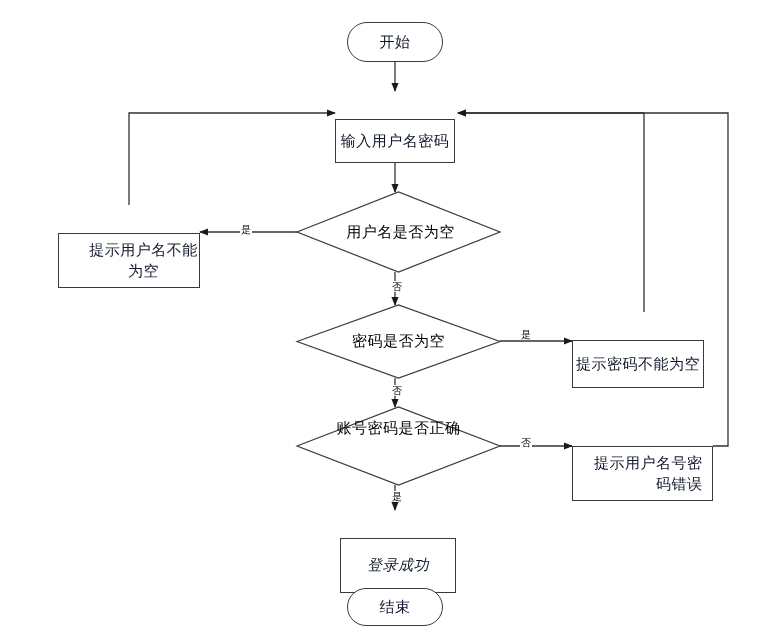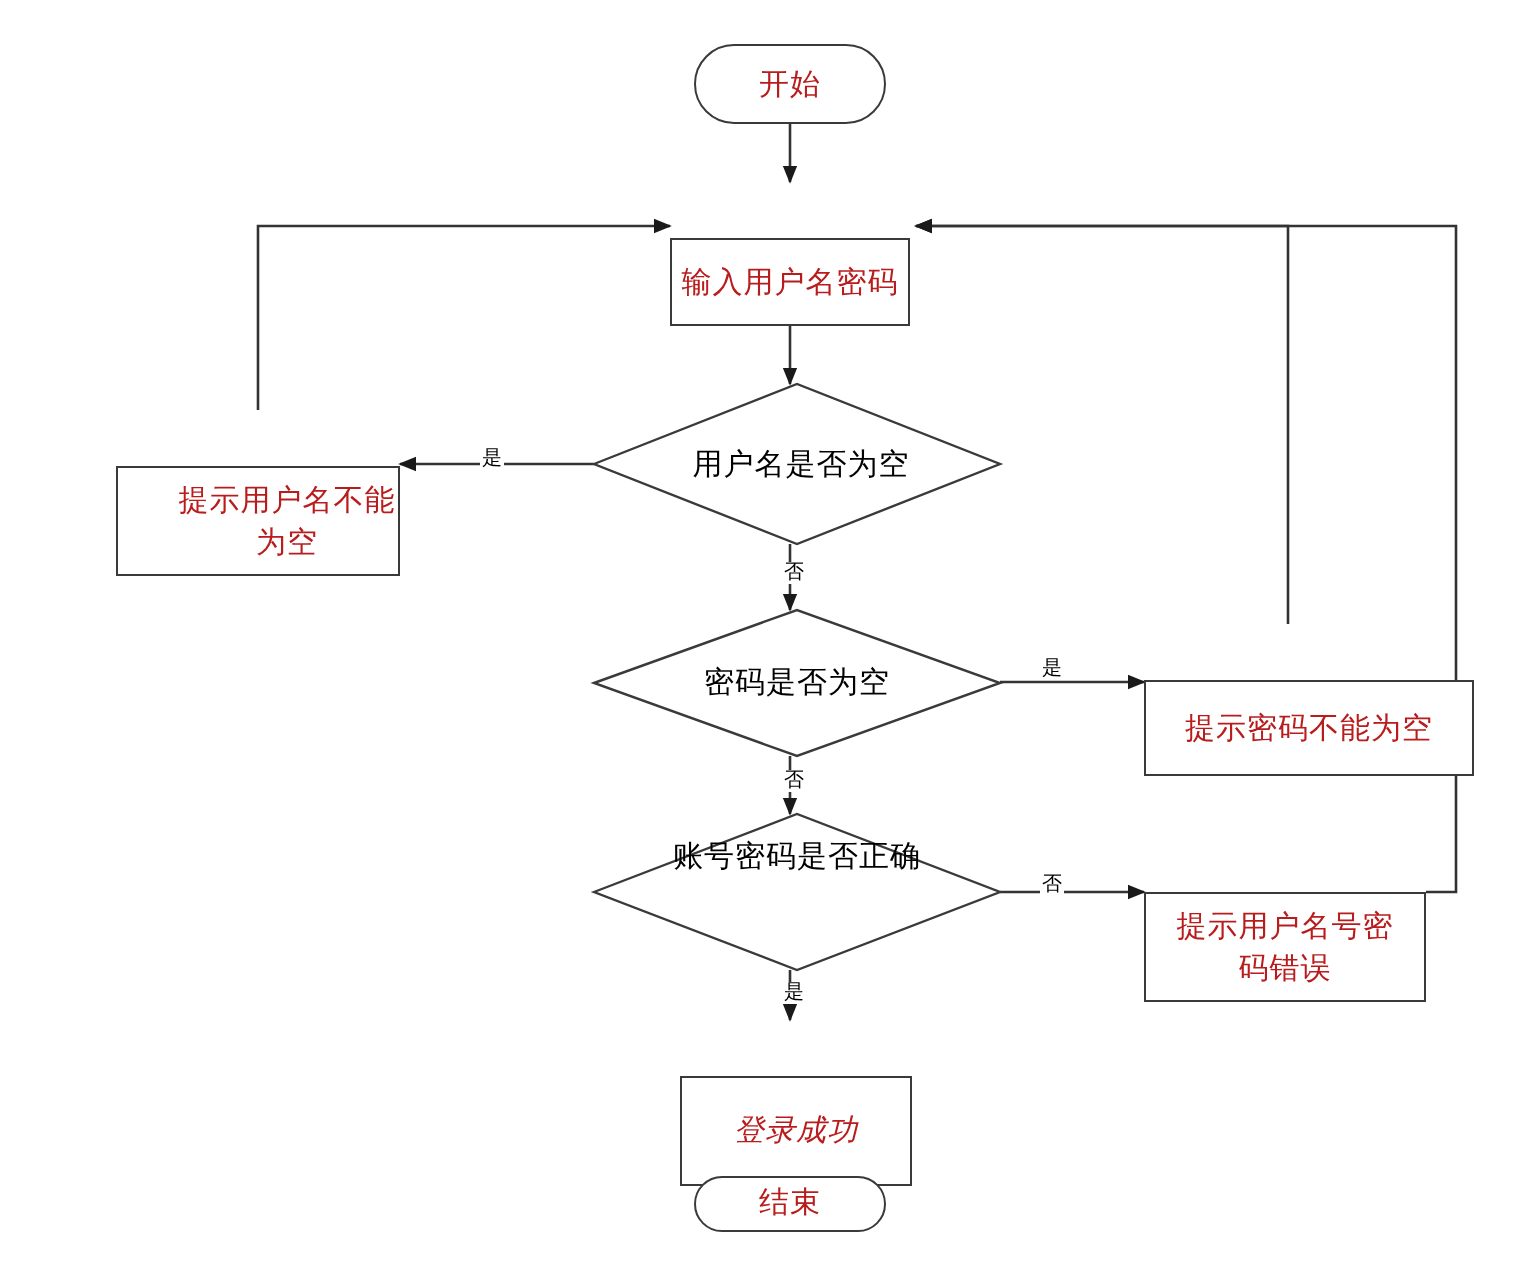--- a/index.html
+++ b/index.html
@@ -24,21 +24,21 @@
     width: 767px;
     height: 633px;
   }
   .node {
     position: absolute;
     box-sizing: border-box;
     display: flex;
     align-items: center;
     justify-content: center;
     text-align: center;
-    color: #b91c1c;
+    color: #0f172a;
     font-size: 15px;
     line-height: 1.35;
     letter-spacing: 0.5px;
     z-index: 3;
   }
   .terminator {
     background: #ffffff;
     border: 1.3px solid #3a3a3a;
     border-radius: 22px;
   }
@@ -127,37 +127,37 @@
   </div>
 
   <div class="node process" style="left:58px; top:205px; width:142px; height:55px;padding-left:29px;">
     <span>提示用户名不能为空</span>
   </div>
 
   <div class="decision-label" style="left:297px; top:305px; width:203px; height:73px;text-align:center;">
     <span>密码是否为空</span>
   </div>
 
-  <div class="node process" style="left:572px; top:312px; width:165px; height:48px;">
+  <div class="node process" style="left:572px; top:312px; width:132px; height:48px;">
     <span>提示密码不能为空</span>
   </div>
 
   <div class="decision-label" style="left:297px; top:389px; width:203px; height:78px;align-items:center;">
     <span>账号密码是否正确</span>
   </div>
 
   <div class="node process" style="left:572px; top:418px; width:141px; height:55px;">
-    <span style="max-width:120px;">提示用户名号密码错误</span>
+    <span style="max-width:120px;text-align:right;">提示用户名号密码错误</span>
   </div>
 
   <div class="node process" style="left:340px; top:510px; width:116px; height:55px;font-style:italic;">
     <span>登录成功</span>
   </div>
 
-  <div class="node terminator" style="left:347px; top:588px; width:96px; height:28px;font-family:Liberation Serif, serif;">
+  <div class="node terminator" style="left:347px; top:588px; width:96px; height:38px;">
     <span>结束</span>
   </div>
 
   <div class="edge-label" style="left:240px; top:224px;">是</div>
   <div class="edge-label" style="left:391px; top:281px;">否</div>
   <div class="edge-label" style="left:520px; top:329px;">是</div>
   <div class="edge-label" style="left:391px; top:385px;">否</div>
   <div class="edge-label" style="left:520px; top:437px;">否</div>
   <div class="edge-label" style="left:391px; top:491px;">是</div>
 

